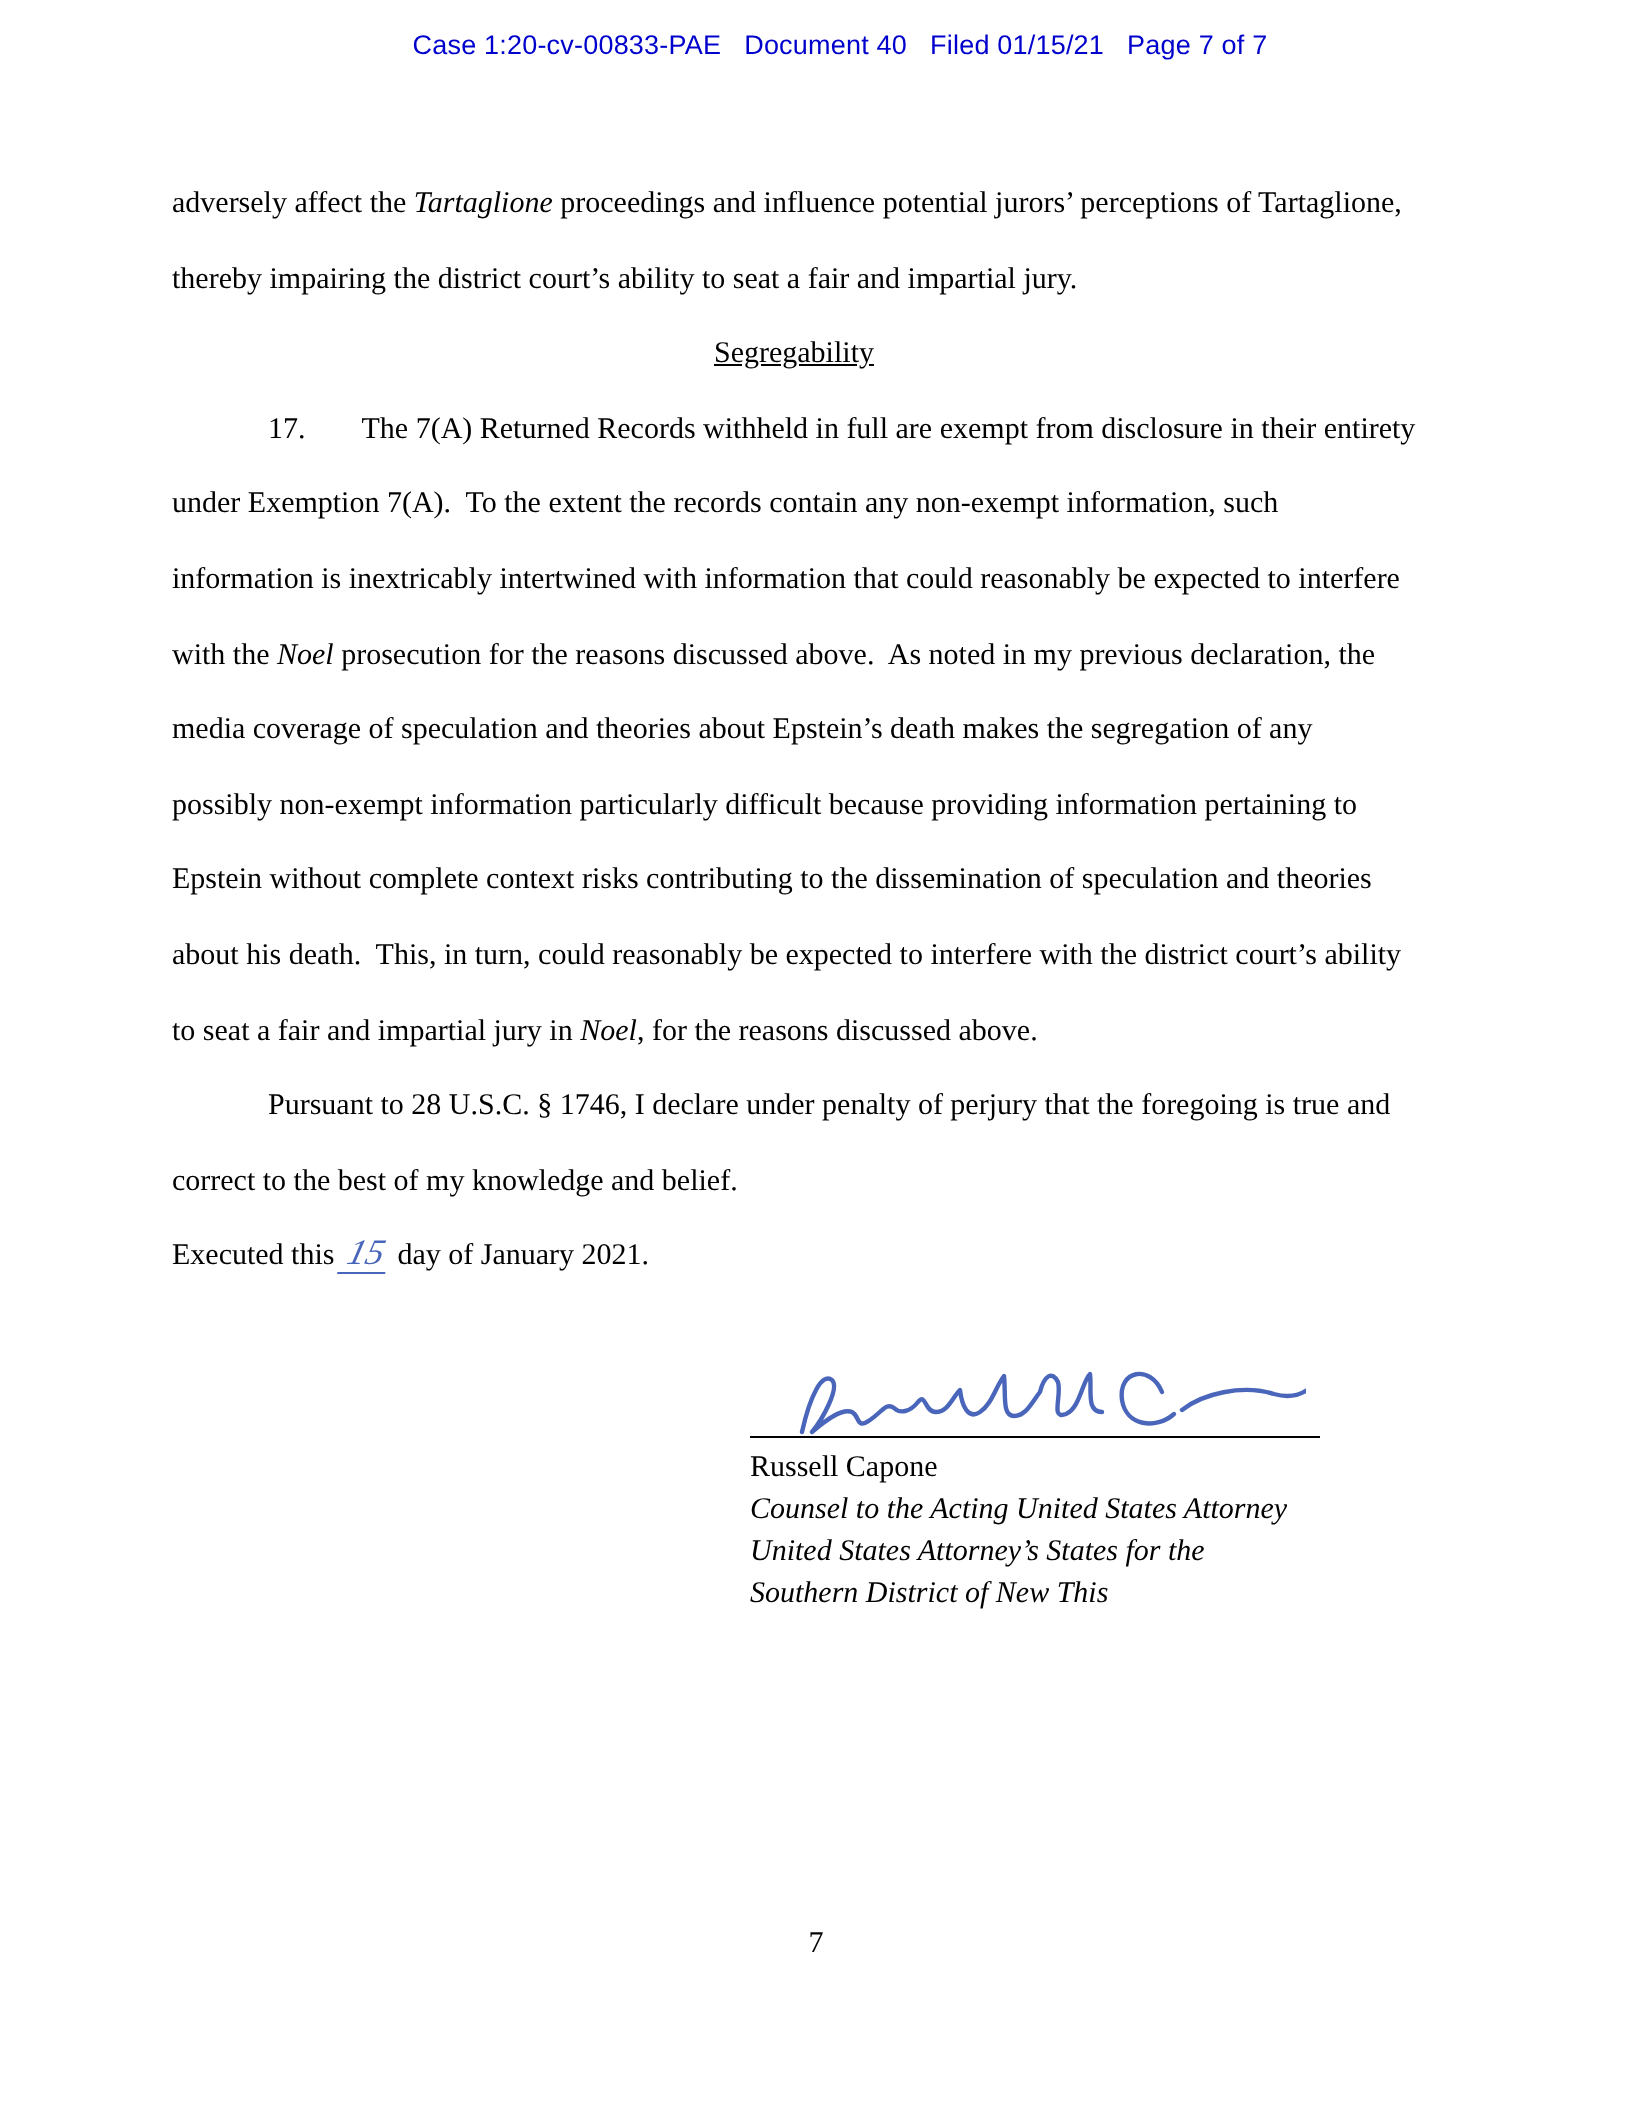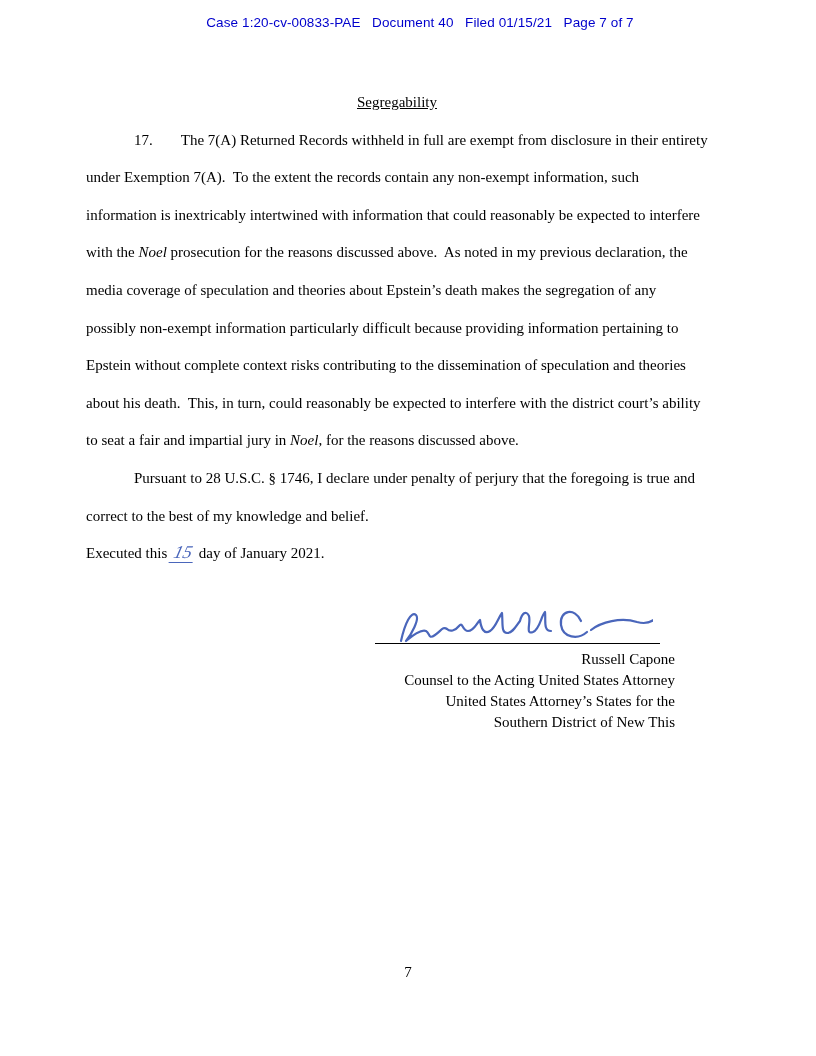--- a/index.html
+++ b/index.html
@@ -58,53 +58,53 @@
     line-height: 1;
     padding: 0 3px 1px 3px;
     border-bottom: 1.5px solid var(--ink-blue, #4a66bb);
     transform: skewX(-14deg);
   }
   .sig-block {
     margin-top: 24px;
     margin-left: 289px;
     width: 300px;
     font-size: 15px;
-    text-align: right;
   }
   .sig-draw {
     position: relative;
     width: 285px;
     height: 46px;
     border-bottom: 1.6px solid #000000;
   }
   .sig-draw svg {
     position: absolute;
     left: 8px;
     bottom: -6px;
   }
   .sig-name { margin-top: 5px; line-height: 21px; }
-  .sig-title { line-height: 21px; }
+  .sig-title { line-height: 21px; font-style: italic; }
   .page-number {
     position: absolute;
     top: 964px;
     left: 0;
     right: 0;
     text-align: center;
     font-size: 15px;
   }
 </style>
 </head>
 <body>
 
 <div class="page">
 
   <div class="stamp">Case 1:20-cv-00833-PAE   Document 40   Filed 01/15/21   Page 7 of 7</div>
 
   <div class="content">
 
+    <p class="para"><span>adversely affect the </span><span class="italic">Tartaglione</span><span> proceedings and influence potential jurors’ perceptions of Tartaglione, thereby impairing the district court’s ability to seat a fair and impartial jury.</span></p>
 
     <h2 class="heading"><span class="underline">Segregability</span></h2>
 
     <p class="para indent"><span class="num">17.</span><span>The 7(A) Returned Records withheld in full are exempt from disclosure in their entirety under Exemption 7(A).  To the extent the records contain any non-exempt information, such information is inextricably intertwined with information that could reasonably be expected to interfere with the </span><span class="italic">Noel</span><span> prosecution for the reasons discussed above.  As noted in my previous declaration, the media coverage of speculation and theories about Epstein’s death makes the segregation of any possibly non-exempt information particularly difficult because providing information pertaining to Epstein without complete context risks contributing to the dissemination of speculation and theories about his death.  This, in turn, could reasonably be expected to interfere with the district court’s ability to seat a fair and impartial jury in </span><span class="italic">Noel</span><span>, for the reasons discussed above.</span></p>
 
     <p class="para indent">Pursuant to 28 U.S.C. § 1746, I declare under penalty of perjury that the foregoing is true and correct to the best of my knowledge and belief.</p>
 
     <p class="para"><span>Executed this </span><span class="hand-day">15</span><span> day of January 2021.</span></p>
 
     <div class="sig-block">

